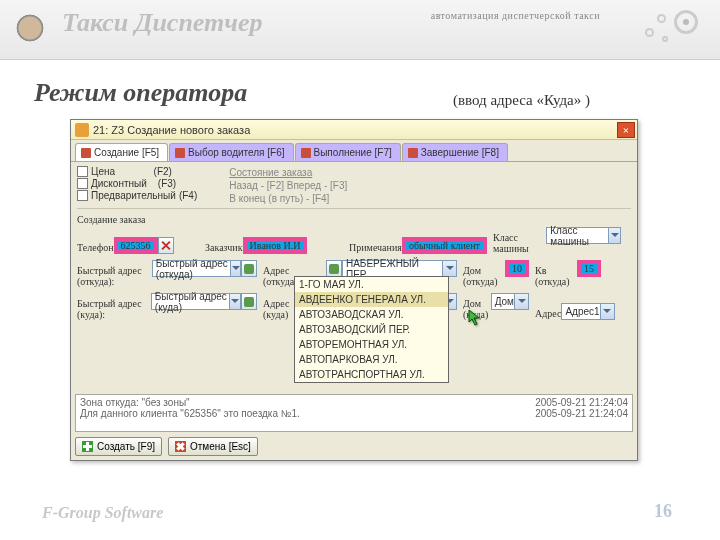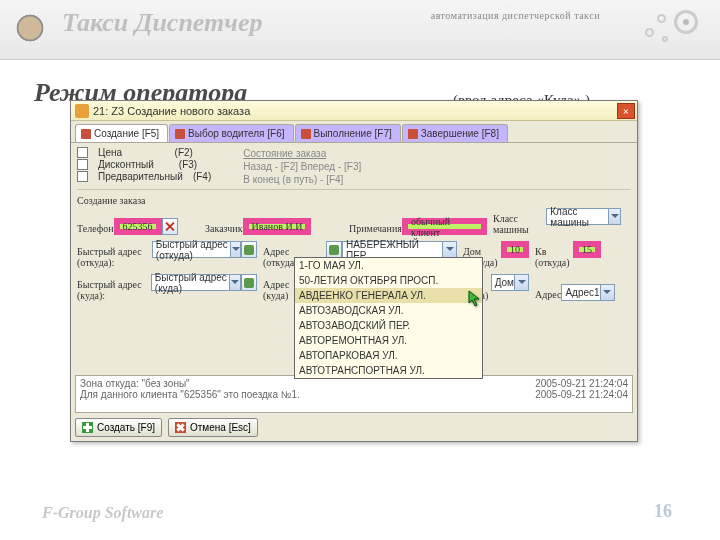--- a/index.html
+++ b/index.html
@@ -7,49 +7,49 @@
 .hdr{height:60px;background:linear-gradient(#f5f5f5,#e8e8e8);border-bottom:1px solid #ccc;position:relative;padding:8px 12px}
 .headset{position:absolute;left:8px;top:6px;width:44px;height:44px;border-radius:22px;background:radial-gradient(circle,#d0b89a 35%,#999 38%,#888 42%,transparent 44%)}
 .title1{font:italic bold 26px Georgia,serif;color:#bfbfbf;margin-left:50px}
 .sub1{position:absolute;right:120px;top:10px;font:10px Tahoma;color:#888;letter-spacing:.5px}
 .deco{position:absolute;right:18px;top:8px;width:90px;height:44px}
 .deco .big{position:absolute;right:4px;top:2px;width:24px;height:24px;border:3px solid #ccc;border-radius:50%}
 .deco .big::after{content:"";position:absolute;left:6px;top:6px;width:6px;height:6px;border-radius:50%;background:#bbb}
 .deco .sm{position:absolute;width:9px;height:9px;border:2px solid #ccc;border-radius:50%}
 .slide-title{font:italic bold 26px Georgia,serif;color:#4a4a4a;margin:18px 0 8px 34px}
 .slide-sub{position:absolute;right:130px;top:92px;font:15px 'Times New Roman',serif;color:#333}
-.win{position:absolute;left:70px;top:100px;width:568px;height:342px;border:1px solid #7a7a7a;box-shadow:2px 2px 4px rgba(0,0,0,.25);background:#ece9d8}
+.win{position:absolute;left:70px;top:119px;width:568px;height:342px;border:1px solid #7a7a7a;box-shadow:2px 2px 4px rgba(0,0,0,.25);background:#ece9d8}
 .titlebar{height:20px;background:linear-gradient(#fefcdc,#f3eec0);display:flex;align-items:center;font:11px Tahoma;color:#333;border-bottom:1px solid #c8c090}
 .ticon{width:14px;height:14px;margin:0 4px;background:#e8a03a;border-radius:2px;display:inline-block}
 .tclose{margin-left:auto;width:18px;height:16px;background:#d9532c;color:#fff;text-align:center;font:bold 11px/15px Tahoma;border:1px solid #a03018;margin-right:2px}
 .tabbar{height:22px;background:#ece9d8;display:flex;align-items:flex-end;border-bottom:1px solid #aca899;padding:2px 4px 0;gap:0}
 .tab{font:10px Tahoma;color:#333;padding:3px 8px 3px 5px;border:1px solid #aca899;border-bottom:none;background:#c4b5fd;border-radius:3px 3px 0 0;display:flex;align-items:center;gap:3px;margin-right:1px}
 .tab.active{background:#fff;position:relative;z-index:2}
 .tab .ri{width:10px;height:10px;background:#c94f3a;border-radius:1px;display:inline-block}
 .body{background:#ece9d8;padding:4px 6px;font:10px Tahoma;color:#333}
 .optrow{display:flex;gap:4px;align-items:flex-start;border-bottom:1px solid #c8c4b2;padding-bottom:3px;margin-bottom:3px}
 .optcol{display:flex;flex-direction:column;gap:1px}
-.chk{font:10px Tahoma;display:flex;align-items:center;gap:10px}
+.chk{font:10px Tahoma;display:flex;align-items:center;gap:3px}
 .chk .box{width:11px;height:11px;border:1px solid #7a7a7a;background:#fff}
 .statcol{margin-left:28px;color:#888;font:10px Tahoma}
 .statcol div{line-height:13px}
 .statcol u{color:#888}
 .lbl{font:10px Tahoma;color:#333;margin-top:5px}
 .row{display:flex;gap:6px;align-items:flex-end;margin-top:2px}
 .fld{display:flex;flex-direction:row}
-.inp{height:17px;border:6px solid #ec4899;background:#bef264;font:10px Tahoma;padding:1px 3px;display:flex;align-items:center}
+.inp{height:17px;border:4px solid #ec4899;background:#0ea5e9;font:10px Tahoma;padding:1px 3px;display:flex;align-items:center}
 .inpbtn{width:16px;height:17px;border:1px solid #7f9db9;background:linear-gradient(#fff,#d8e4f0);display:inline-flex;align-items:center;justify-content:center}
 .gicon{width:10px;height:10px;background:#5a9a4a;border-radius:2px}
 .xicon{width:11px;height:11px;position:relative}
 .xicon::before,.xicon::after{content:"";position:absolute;left:5px;top:0;width:2px;height:11px;background:#c03020}
 .xicon::before{transform:rotate(45deg)}.xicon::after{transform:rotate(-45deg)}
 .ddarrow{width:14px;height:15px;background:linear-gradient(#e8f0fb,#c8d8ec);border-left:1px solid #7f9db9;display:flex;align-items:center;justify-content:center;margin-left:auto}
 .ddarrow::after{content:"";border:4px solid transparent;border-top-color:#4a6a8a;margin-top:3px}
 .sel{display:flex;border:1px solid #7f9db9;background:#fff;height:17px;align-items:center;padding-left:3px;font:10px Tahoma}
-.dropdown{position:absolute;left:223px;top:156px;width:189px;background:#fffce8;border:1px solid #666;font:10px Tahoma;z-index:10}
+.dropdown{position:absolute;left:223px;top:156px;width:155px;background:#fffce8;border:1px solid #666;font:10px Tahoma;z-index:10}
 .dropdown .opt{padding:1px 4px;line-height:13px;white-space:nowrap;overflow:hidden}
 .dropdown .opt.hl{background:#e8e0a8}
 .cursor{position:absolute;left:396px;top:188px;width:18px;height:18px;z-index:20}
 .cursor svg{filter:drop-shadow(1px 1px 1px rgba(0,0,0,.4))}
 .logarea{position:absolute;left:4px;right:4px;bottom:28px;height:38px;border:1px solid #aca899;background:#fff;font:10px Tahoma;color:#666;padding:2px 4px}
 .logarea .ts{float:right;color:#666}
 .btnbar{position:absolute;left:4px;right:4px;bottom:3px;height:22px;display:flex;gap:6px;align-items:center}
 .wbtn{height:19px;border:1px solid #888;background:linear-gradient(#fefefe,#e0e0d0);font:10px Tahoma;padding:2px 6px;display:flex;align-items:center;gap:4px;border-radius:2px}
 .plus{width:11px;height:11px;background:#3a9a3a;position:relative}
 .plus::before,.plus::after{content:"";position:absolute;background:#fff}
@@ -222,21 +222,20 @@
           <div class="lbl">Адрес</div>
         <div class="sel">
             <span>Адрес1</span>
             <span class="ddarrow"></span>
           </div>
         </div>
     </div>
 
     <div class="dropdown">
       <div class="opt">1-ГО МАЯ УЛ.</div>
-      <div class="opt">50-ЛЕТИЯ ОКТЯБРЯ ПРОСП.</div>
       <div class="opt hl">АВДЕЕНКО ГЕНЕРАЛА УЛ.</div>
       <div class="opt">АВТОЗАВОДСКАЯ УЛ.</div>
       <div class="opt">АВТОЗАВОДСКИЙ ПЕР.</div>
       <div class="opt">АВТОРЕМОНТНАЯ УЛ.</div>
       <div class="opt">АВТОПАРКОВАЯ УЛ.</div>
       <div class="opt">АВТОТРАНСПОРТНАЯ УЛ.</div>
     </div>
 
     <div class="cursor">
       <svg width="18" height="18" viewBox="0 0 18 18">

